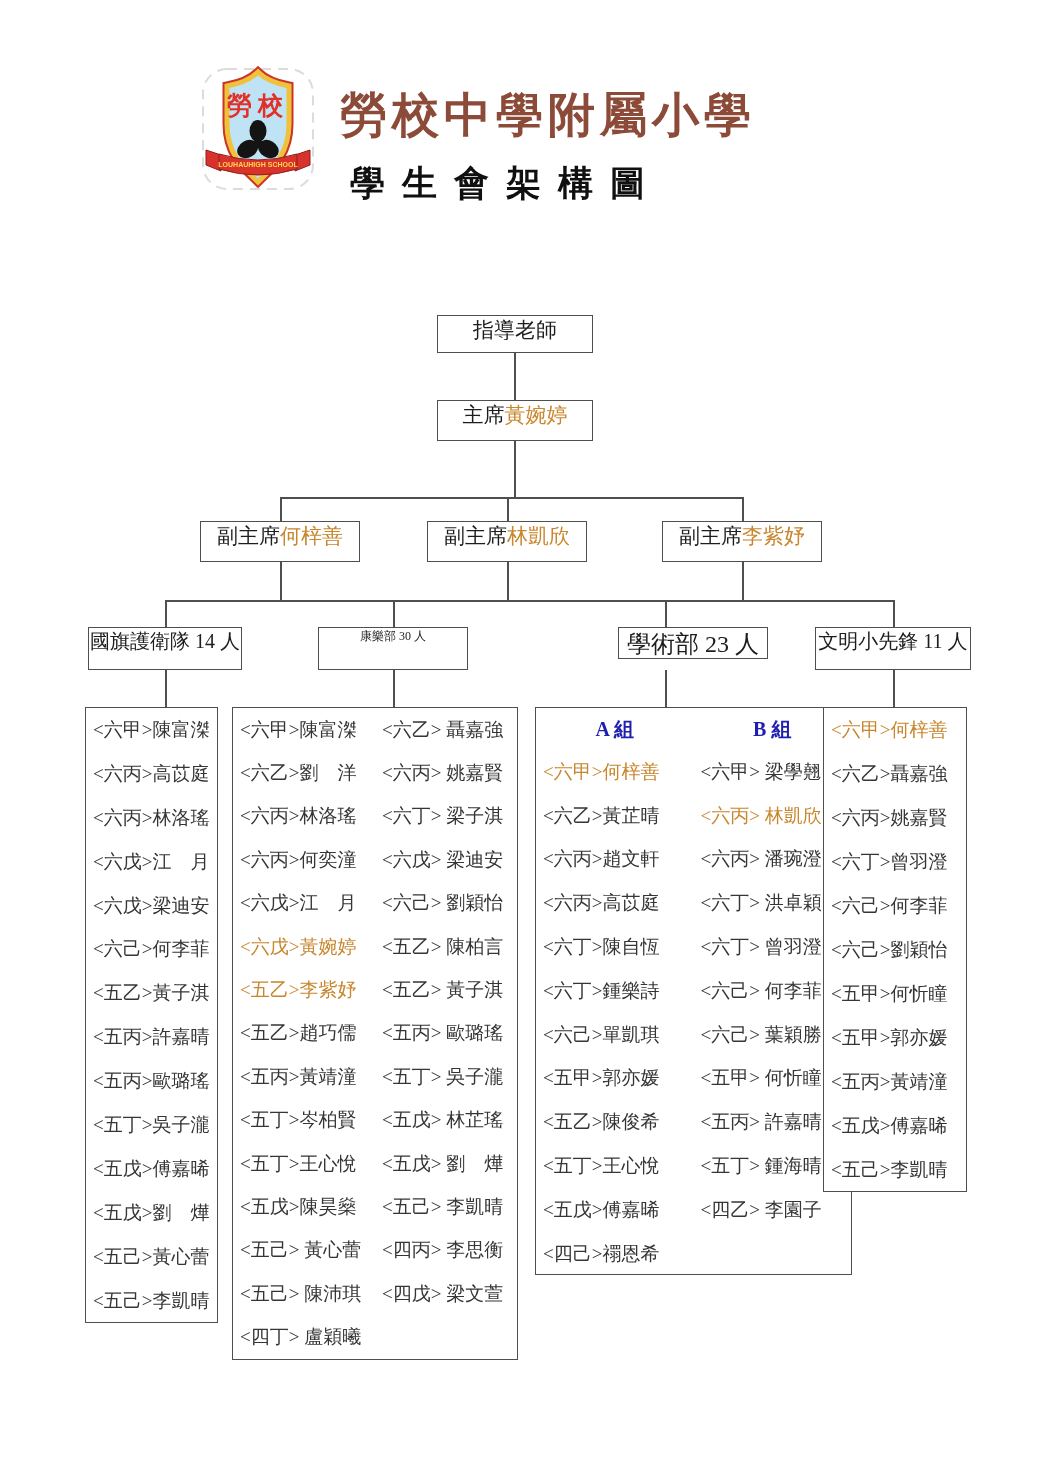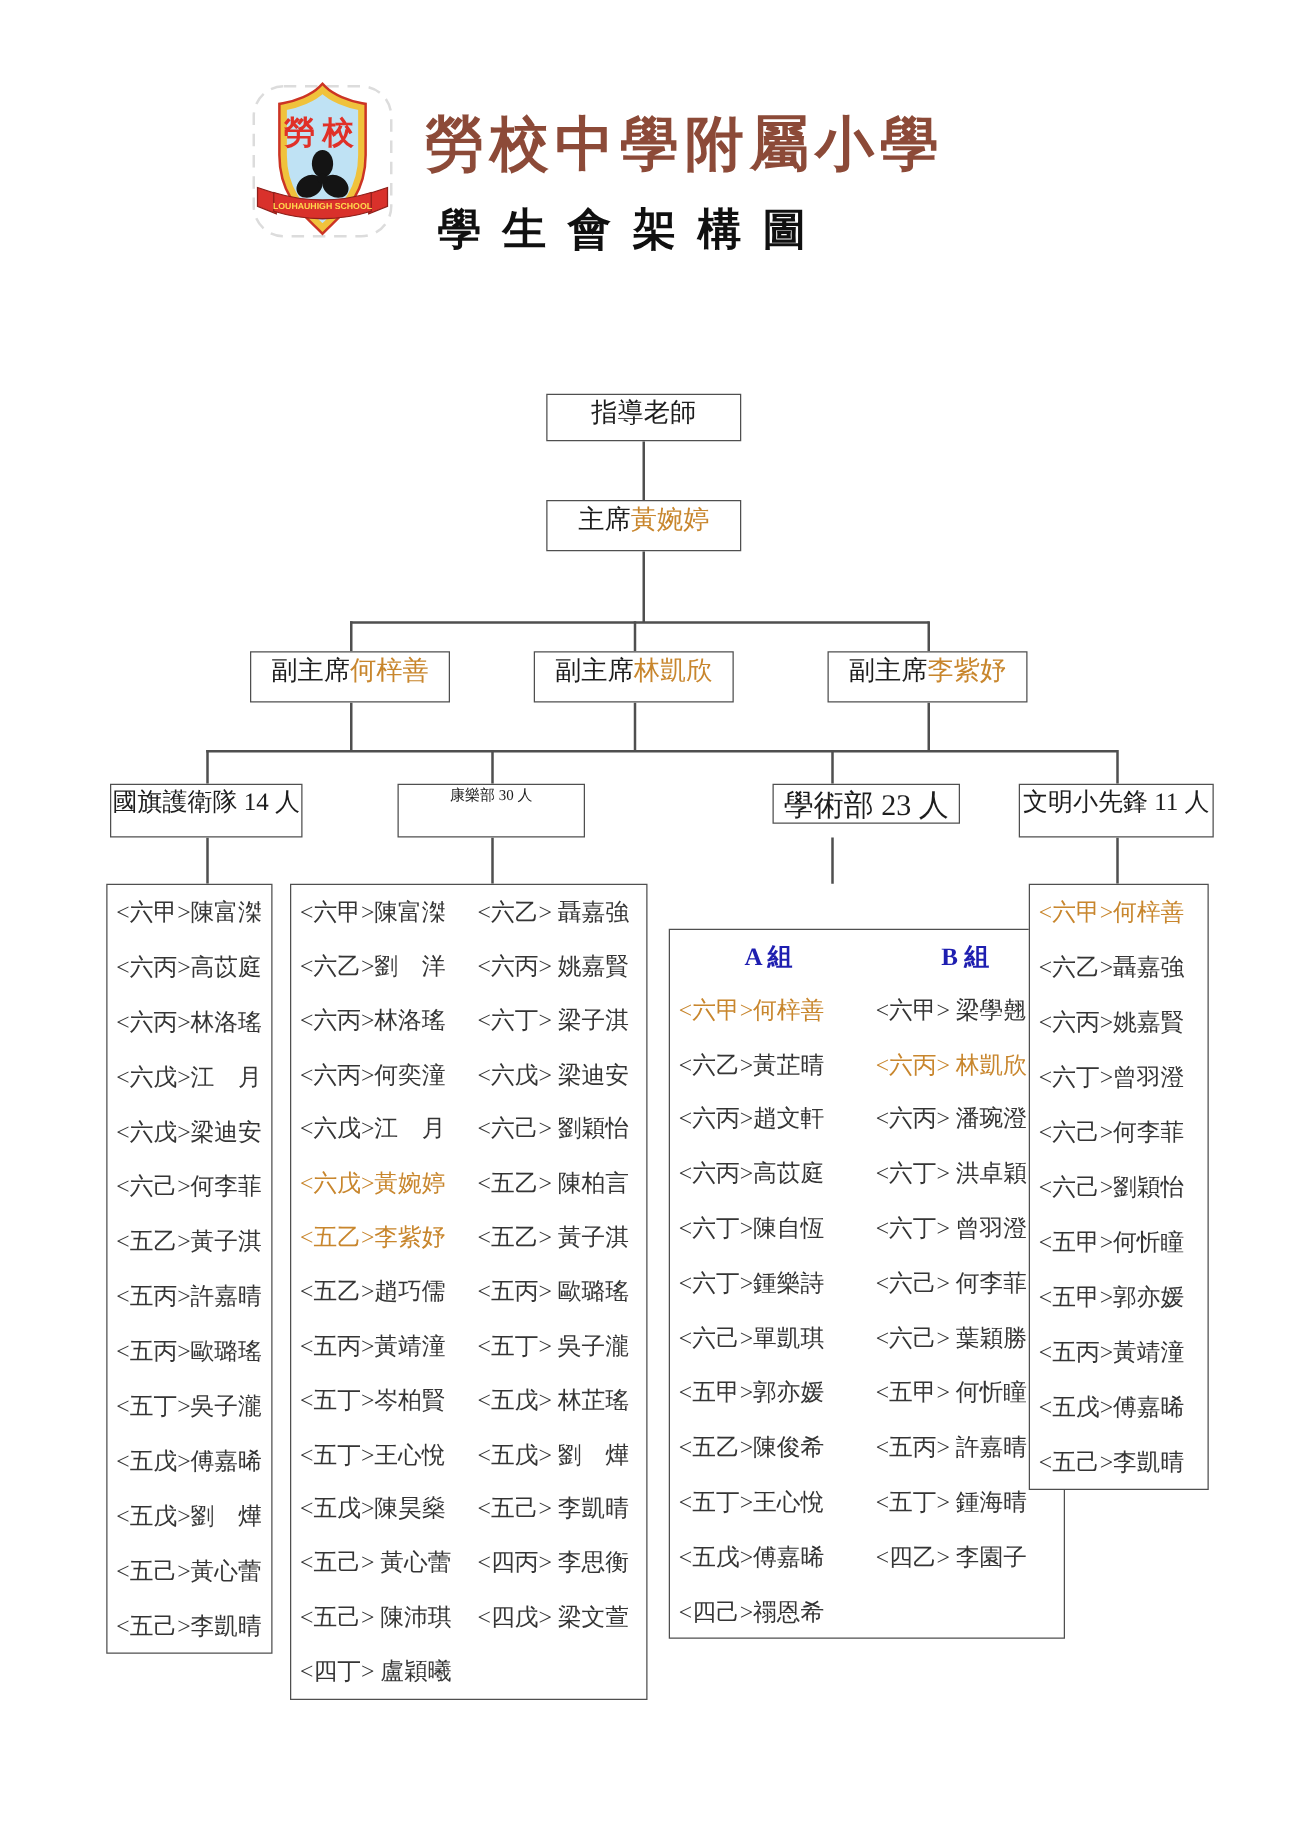--- a/index.html
+++ b/index.html
@@ -174,21 +174,21 @@
         <div class="member">&lt;五丙&gt; 歐璐瑤</div>
         <div class="member">&lt;五丁&gt; 吳子瀧</div>
         <div class="member">&lt;五戊&gt; 林芷瑤</div>
         <div class="member">&lt;五戊&gt; 劉　燁</div>
         <div class="member">&lt;五己&gt; 李凱晴</div>
         <div class="member">&lt;四丙&gt; 李思衡</div>
         <div class="member">&lt;四戊&gt; 梁文萱</div>
       </div>
   </div>
 
-  <div class="list-box" style="left:535px;top:743px;width:317px;height:568px;--rh:43.8px">
+  <div class="list-box" style="left:535px;top:707px;width:317px;height:568px;--rh:43.8px">
     <div class="group-header">
       <span>A 組</span>
       <span>B 組</span>
     </div>
     <div class="two-col">
       <div class="subcol">
           <div class="member hl">&lt;六甲&gt;何梓善</div>
           <div class="member">&lt;六乙&gt;黃芷晴</div>
           <div class="member">&lt;六丙&gt;趙文軒</div>
           <div class="member">&lt;六丙&gt;高苡庭</div>

